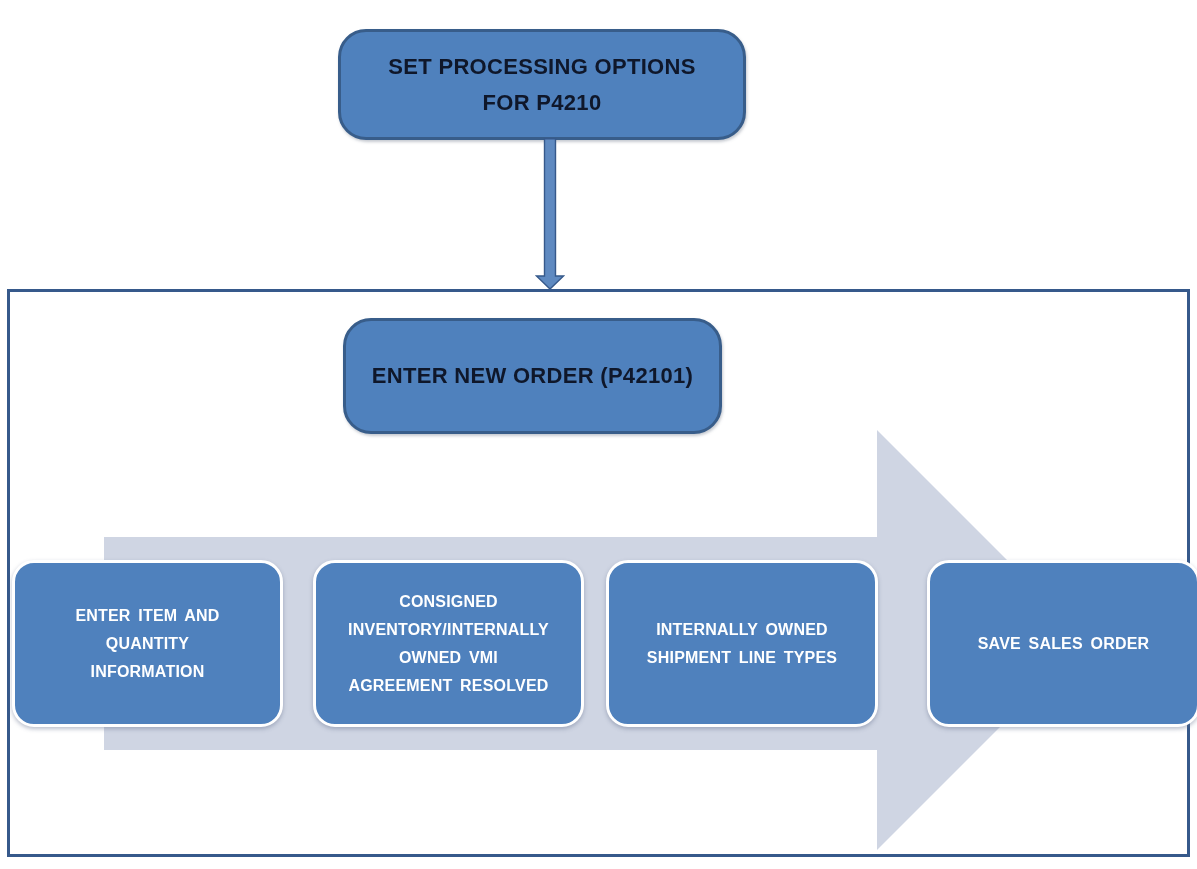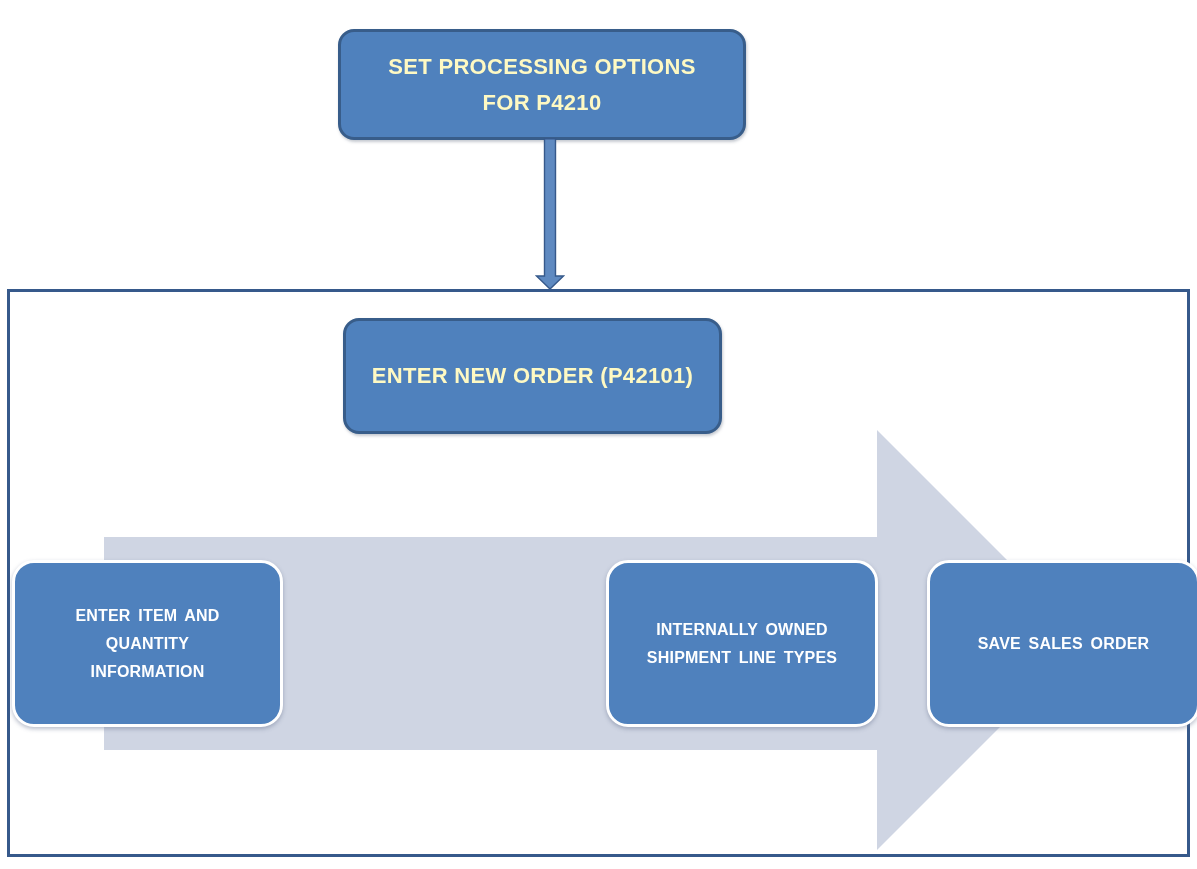--- a/index.html
+++ b/index.html
@@ -14,22 +14,22 @@
     height: 869px;
     background: #ffffff;
     overflow: hidden;
   }
   
   .node {
     position: absolute;
     box-sizing: border-box;
     background: #4f81bd;
     border: 3px solid #385d8a;
-    border-radius: 16px;
-    color: #fef9c3;
+    border-radius: 28px;
+    color: #0f172a;
     font-weight: bold;
     display: flex;
     align-items: center;
     justify-content: center;
     text-align: center;
     white-space: pre-line;
     box-shadow: 1px 2px 3px rgba(90, 100, 120, 0.35);
   }
   .node-top {
     left: 338px;
@@ -127,20 +127,26 @@
   <svg class="flow-arrow" viewBox="0 0 985 421" preserveAspectRatio="none">
     <polygon points="0,107 773,107 773,0 983,210 773,420 773,320 0,320" fill="#cfd5e3"></polygon>
   </svg>
 
   <div class="step step-1">
     <span>ENTER ITEM AND
 QUANTITY
 INFORMATION</span>
   </div>
 
+  <div class="step step-2">
+    <span>CONSIGNED
+INVENTORY/INTERNALLY
+OWNED VMI
+AGREEMENT RESOLVED</span>
+  </div>
 
   <div class="step step-3">
     <span>INTERNALLY OWNED
 SHIPMENT LINE TYPES</span>
   </div>
 
   <div class="step step-4">
     <span>SAVE SALES ORDER</span>
   </div>
 

